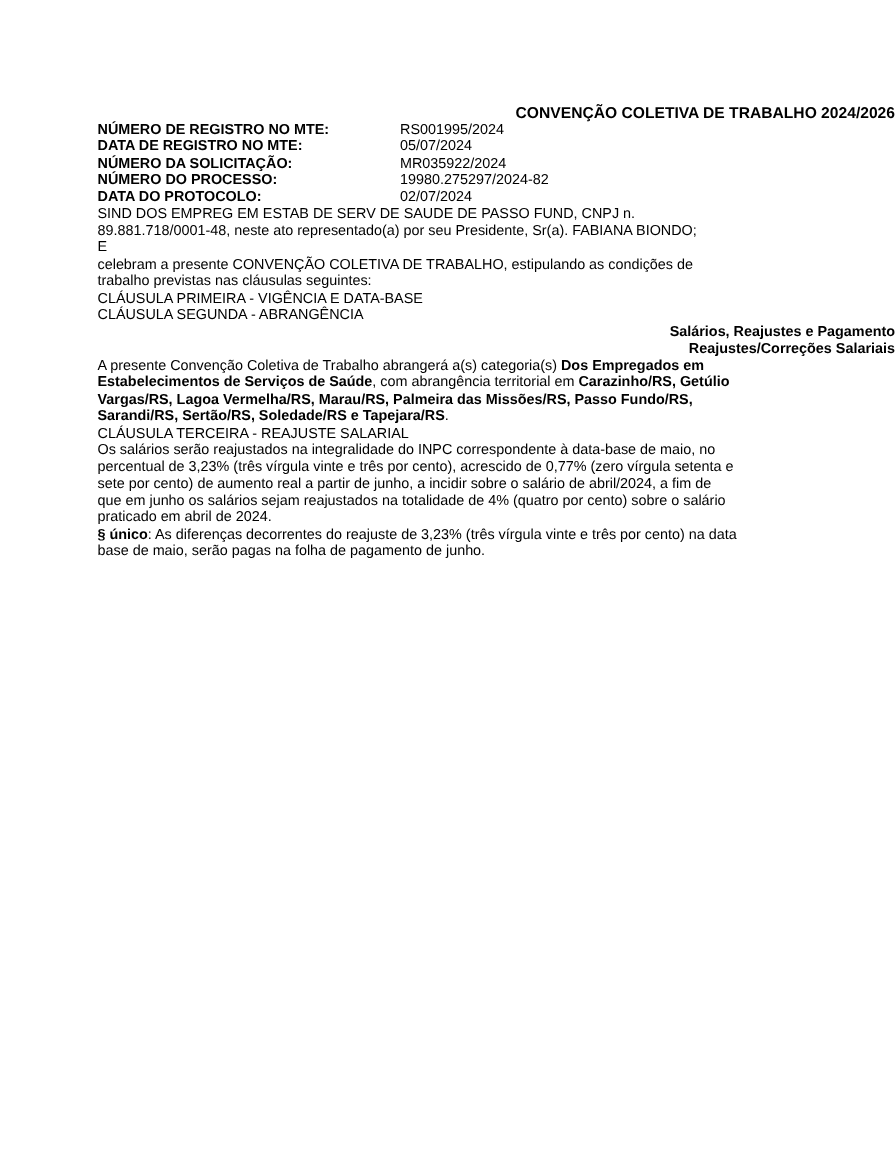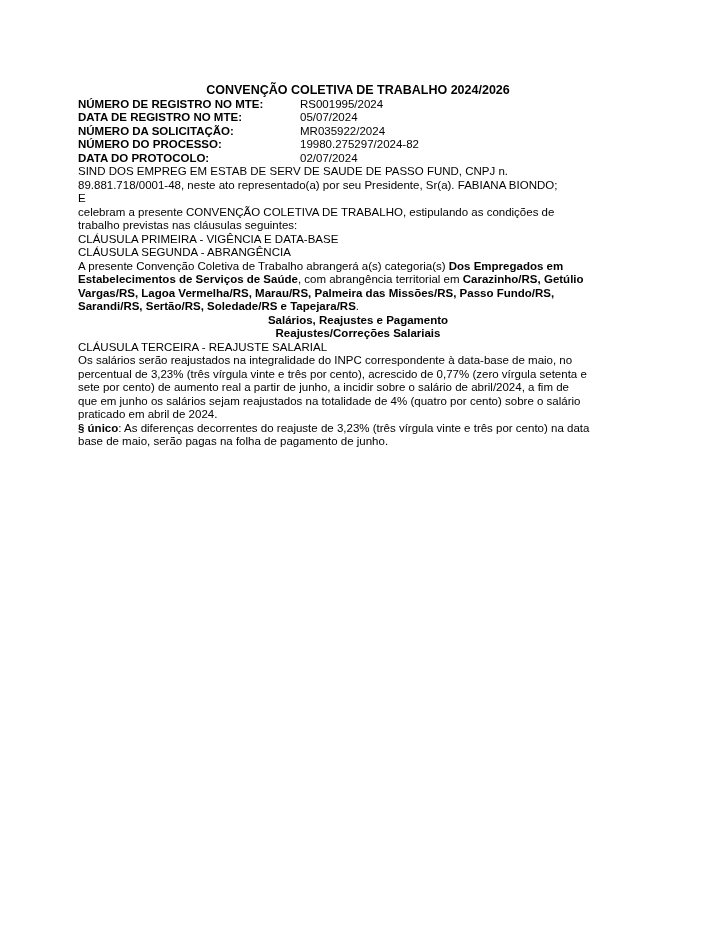--- a/index.html
+++ b/index.html
@@ -12,32 +12,32 @@
     font-family: "Liberation Sans", sans-serif;
     font-size: 11.5px;
     line-height: 13.5px;
     color: #000000;
   }
   .content { padding: 84px 66px 0 78px; }
   .content p, .content div.block { margin: 0; }
   .pre { white-space: pre-line; }
   .b { font-weight: bold; }
   .centered {
-    text-align: center;
+    text-align: right;
     margin-left: -78px !important;
     margin-right: -66px !important;
   }
   .doc-title {
     font-weight: bold;
     font-size: 12.5px;
   }
   .reg-block { margin-top: 15px; }
   .reg-row { display: flex; }
   .reg-label { width: 222px; font-weight: bold; flex: 0 0 auto; }
-  .reg-value { flex: 1 1 auto; }
+  .reg-value { flex: 1 1 auto; margin-left: 20px; }
   .authenticity {
     margin-top: 39px;
     font-family: "Liberation Serif", serif;
     font-weight: bold;
     font-size: 12.5px;
   }
   .party1   { margin-top: 19px; }
   .conj     { margin-top: 13px; }
   .party2   { margin-top: 16px; }
   .preamble { margin-top: 19px; }
@@ -85,27 +85,27 @@
 
     <p class="conj">E</p>
 
 
     <p class="pre preamble">celebram a presente CONVENÇÃO COLETIVA DE TRABALHO, estipulando as condições de
 trabalho previstas nas cláusulas seguintes:</p>
 
     <p class="c1-title">CLÁUSULA PRIMEIRA - VIGÊNCIA E DATA-BASE</p>
 
     <p class="c2-title">CLÁUSULA SEGUNDA - ABRANGÊNCIA</p>
+    <p class="pre h1-block centered">Salários, Reajustes e Pagamento
+Reajustes/Correções Salariais</p>
+
     <p class="pre"><span>A presente Convenção Coletiva de Trabalho abrangerá a(s) categoria(s) </span><span class="b">Dos Empregados em
 Estabelecimentos de Serviços de Saúde</span><span>, com abrangência territorial em </span><span class="b">Carazinho/RS, Getúlio
 Vargas/RS, Lagoa Vermelha/RS, Marau/RS, Palmeira das Missões/RS, Passo Fundo/RS,
 Sarandi/RS, Sertão/RS, Soledade/RS e Tapejara/RS</span><span>.</span></p>
-
-    <p class="pre h1-block centered">Salários, Reajustes e Pagamento
-Reajustes/Correções Salariais</p>
 
     <p class="c3-title">CLÁUSULA TERCEIRA - REAJUSTE SALARIAL</p>
     <p class="pre">Os salários serão reajustados na integralidade do INPC correspondente à data-base de maio, no
 percentual de 3,23% (três vírgula vinte e três por cento), acrescido de 0,77% (zero vírgula setenta e
 sete por cento) de aumento real a partir de junho, a incidir sobre o salário de abril/2024, a fim de
 que em junho os salários sejam reajustados na totalidade de 4% (quatro por cento) sobre o salário
 praticado em abril de 2024.</p>
 
     <p class="pre par-unico"><span class="b">§ único</span><span>: As diferenças decorrentes do reajuste de 3,23% (três vírgula vinte e três por cento) na data
 base de maio, serão pagas na folha de pagamento de junho.</span></p>

